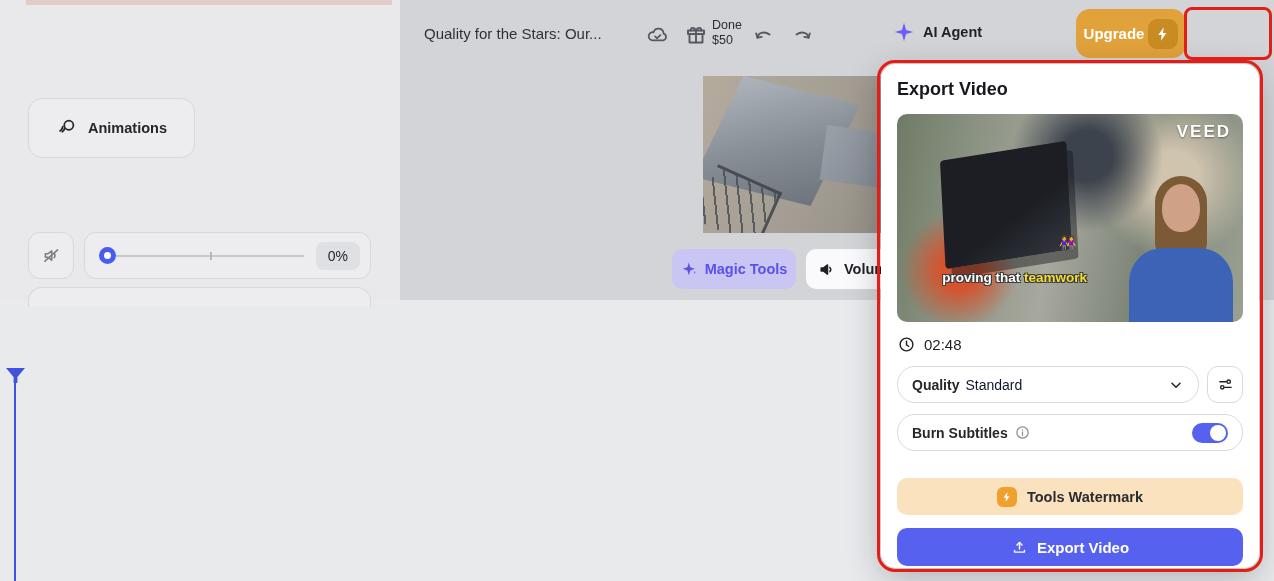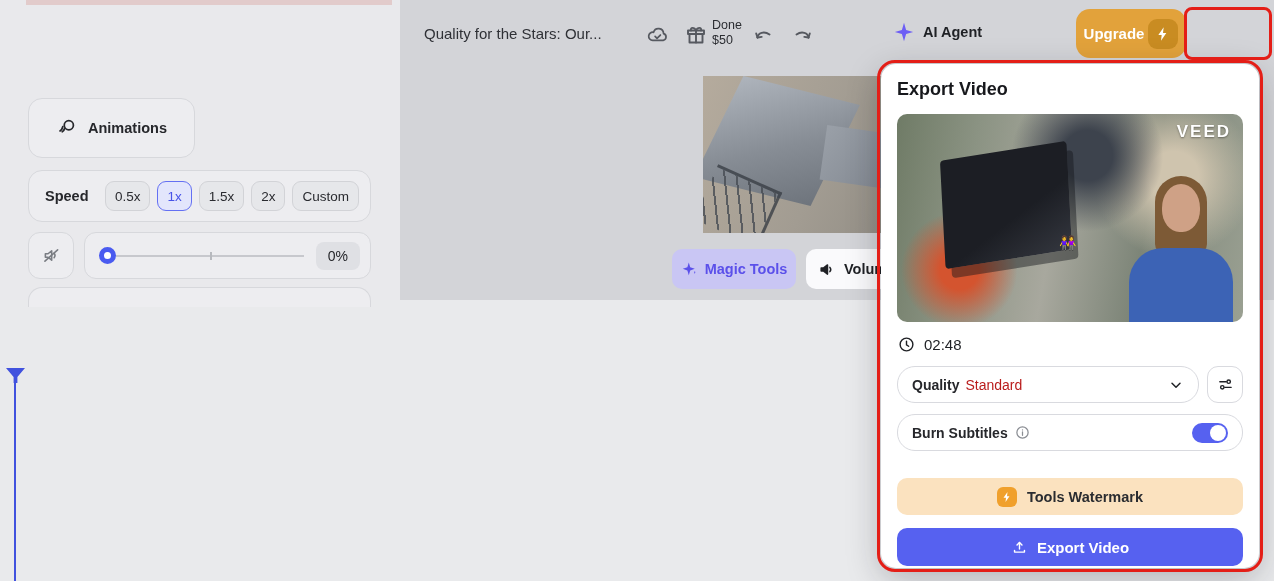--- a/index.html
+++ b/index.html
@@ -101,21 +101,21 @@
   #woman-face { position:absolute; left:50%; top:8px; transform:translateX(-50%); width:38px; height:48px; border-radius:50% 50% 46% 46%; background:#cfa186; }
   #woman-body { position:absolute; left:50%; bottom:0; transform:translateX(-50%); width:104px; height:74px; border-radius:34px 34px 0 0; background:#3c63b5; }
   #veed-watermark { position:absolute; right:12px; top:8px; font-size:17px; font-weight:bold; letter-spacing:2px; color:#fff; text-shadow:0 1px 2px rgba(0,0,0,.4); }
   #thumb-emoji { position:absolute; left:47%; bottom:34%; font-size:14px; }
   #thumb-caption { position:absolute; left:0; bottom:18%; width:68%; text-align:center; font-size:13.5px; font-weight:bold; color:#fff; text-shadow:-1px 1px 0 #3a3a3a,1px 1px 0 #3a3a3a,1px -1px 0 #3a3a3a,-1px -1px 0 #3a3a3a; }
   #thumb-caption .hl { color:#f3df3a; }
   #duration-row { position:absolute; left:17px; top:272px; display:flex; align-items:center; gap:9px; font-size:15px; color:#1f2125; }
   .pill-row { position:absolute; border:1px solid #d9dadf; border-radius:18px; display:flex; align-items:center; background:#fff; }
   #quality-row { left:16px; top:302px; width:302px; height:37px; padding:0 14px; gap:6px; }
   #quality-label { font-size:14px; font-weight:bold; color:#26272b; }
-  #quality-value { font-size:14px; color:#b91c1c; flex:1; }
+  #quality-value { font-size:14px; color:#0f172a; flex:1; }
   #adv-settings-btn { position:absolute; left:326px; top:302px; width:36px; height:37px; border:1px solid #d9dadf; border-radius:11px; display:flex; align-items:center; justify-content:center; color:#1f2125; }
   #burn-row { left:16px; top:350px; width:346px; height:37px; padding:0 14px; gap:7px; }
   #burn-label { font-size:14px; font-weight:bold; color:#26272b; }
   #burn-info { color:#8a8d93; flex:1; display:flex; }
   #burn-toggle { width:36px; height:20px; border-radius:10px; background:#5661f0; position:relative; }
   #burn-toggle::after { content:""; position:absolute; right:2px; top:2px; width:16px; height:16px; border-radius:50%; background:#fff; }
   #remove-watermark-btn { position:absolute; left:16px; top:414px; width:346px; height:37px; background:#fbe2bf; border-radius:10px; display:flex; align-items:center; justify-content:center; gap:10px; font-size:14.5px; font-weight:bold; color:#2a2c30; }
   #rw-bolt { width:20px; height:20px; border-radius:6px; background:#f0a02c; display:flex; align-items:center; justify-content:center; }
   #export-video-btn { position:absolute; left:16px; top:464px; width:346px; height:38px; background:#5661f0; border-radius:10px; display:flex; align-items:center; justify-content:center; gap:9px; font-size:15px; font-weight:bold; color:#fff; }
 </style>
@@ -214,28 +214,20 @@
     <span>
       <svg width="22" height="22" viewBox="0 0 24 24" fill="none" stroke="#26272b" stroke-width="1.9" stroke-linecap="round">
           <circle cx="14" cy="9" r="5"></circle>
           <path d="M9.2 12.8a5 5 0 0 1-2.4 3.4"></path>
           <path d="M7.4 10.6a7.5 7.5 0 0 1-3 4.6"></path>
         </svg>
     </span>
     <span>Animations</span>
   </div>
 
-  <div id="speed-card" class="tool-card">
-    <span id="speed-label">Speed</span>
-    <span class="speed-pill">0.5x</span>
-    <span class="speed-pill selected">1x</span>
-    <span class="speed-pill">1.5x</span>
-    <span class="speed-pill">2x</span>
-    <span class="speed-pill">Custom</span>
-  </div>
 
   <div id="mute-btn" class="tool-card">
     <span>
       <svg width="21" height="21" viewBox="0 0 24 24" fill="none" stroke="#7a7d83" stroke-width="1.8" stroke-linecap="round" stroke-linejoin="round">
           <path d="M5 10v4h3l4.2 3.4V6.6L8 10H5z"></path>
           <path d="M15 9.5a4 4 0 0 1 0 5"></path>
           <line x1="4.5" y1="18.5" x2="19" y2="5.5"></line>
         </svg>
     </span>
   </div>
@@ -815,20 +807,21 @@
 
   <div id="export-thumb">
     <div id="thumb-laptop"></div>
     <div id="thumb-woman">
       <div id="woman-hair"></div>
       <div id="woman-face"></div>
       <div id="woman-body"></div>
     </div>
     <div id="veed-watermark">VEED</div>
     <div id="thumb-emoji">👭</div>
+    <div id="thumb-caption"><span>proving that </span><span class="hl">teamwork</span></div>
   </div>
 
   <div id="duration-row">
     <span>
       <svg width="17" height="17" viewBox="0 0 24 24" fill="none" stroke="#1f2125" stroke-width="2" stroke-linecap="round">
           <circle cx="12" cy="12" r="9"></circle>
           <path d="M12 7.5v5l3 2"></path>
         </svg>
     </span>
     <span>02:48</span>

